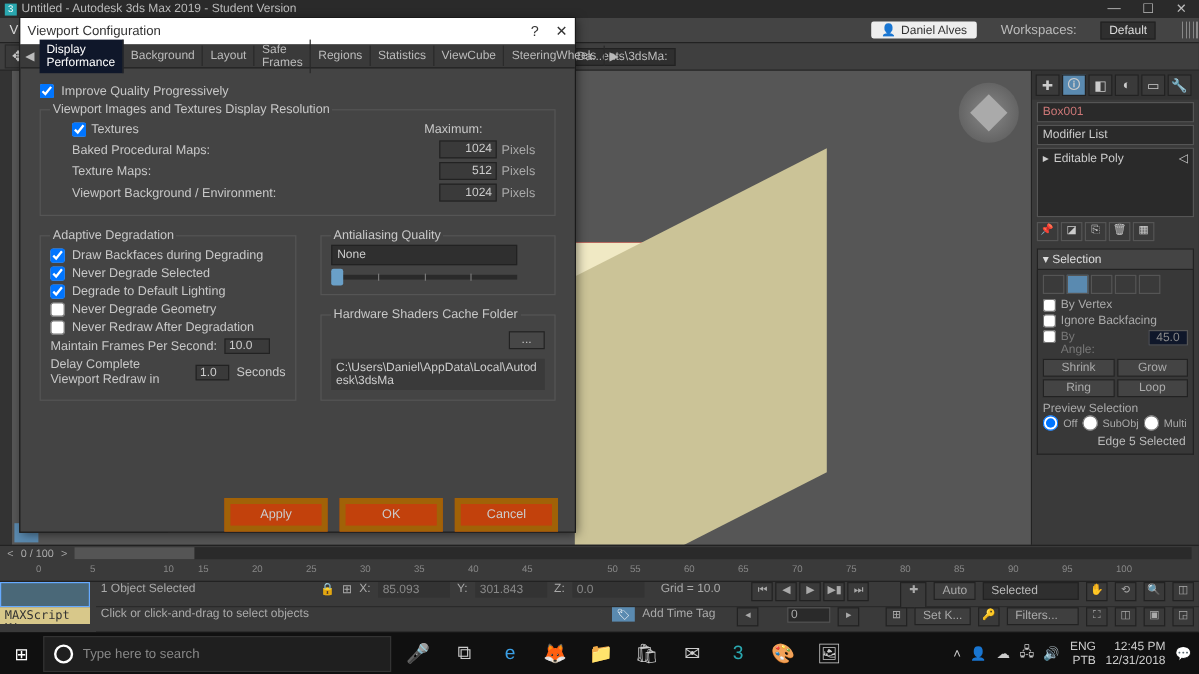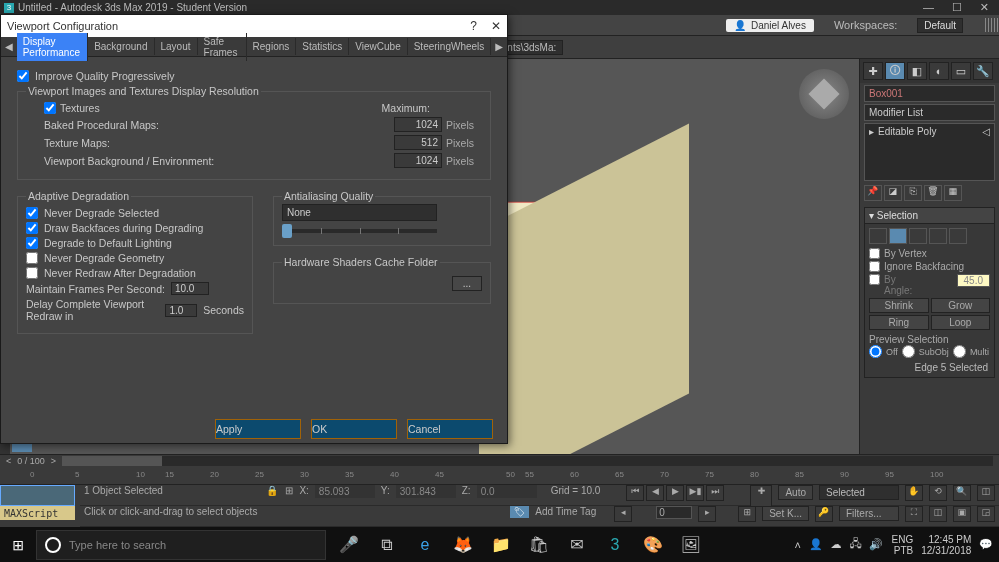--- a/index.html
+++ b/index.html
@@ -54,21 +54,21 @@
 .mod-tools { display:flex; gap:2px; padding:2px 4px; }
 .mod-tool { width:18px; height:16px; background:#3a3a3a; border:1px solid #555; font-size:9px; text-align:center; }
 .rollout { margin:4px 4px; }
 .rollout-hdr { background:#444; padding:2px 4px; font-size:10px; color:#ddd; border:1px solid #222; }
 .rollout-body { background:#383838; border:1px solid #222; border-top:none; padding:4px; font-size:10px; color:#aaa; }
 .sel-icons { display:flex; gap:2px; margin-bottom:4px; }
 .sel-icon { width:18px; height:16px; border:1px solid #555; background:#3a3a3a; cursor:pointer; }
 .sel-icon.active { background:#5a8ab0; }
 .chk-row { display:flex; align-items:flex-start; gap:4px; margin:2px 0; }
 .chk-row input { width:11px; height:11px; }
-.spin { background:#fef9c3; border:1px solid #555; width:40px; padding:0 6px; color:#888;margin-left:37px; }
+.spin { background:#0f172a; border:1px solid #555; width:40px; padding:0 6px; color:#888;margin-left:37px; }
 .btn-sm { background:#444; border:1px solid #222; padding:1px 4px; font-size:10px; flex:1; text-align:center; cursor:pointer; }
 .btn-row { display:flex; gap:2px; margin:2px 0; }
 .radio-row { display:flex; gap:4px; align-items:center; font-size:9px; }
 .status-line { text-align:right; font-size:10px; color:#bbb; margin-top:4px; padding-right:2px; }
 
 
 .timeline { position:absolute; left:0; top:454px; right:0; height:30px; background:#3a3a3a; border-top:1px solid #222; }
 .time-top { height:12px; display:flex; align-items:center; padding:0 6px; font-size:9px; color:#aaa; gap:6px; }
 .time-scroll { flex:1; background:#2a2a2a; height:10px; position:relative; }
 .time-scroll .thumb { position:absolute; left:0; width:100px; top:0; bottom:0; background:#555; }
@@ -80,47 +80,47 @@
 .status-left { width:75px; background:#4a6878; border:1px solid #6af; display:flex; align-items:center; justify-content:center; font-size:9px; }
 .status-mid { flex:1; display:flex; flex-direction:column; }
 .status-row { height:21px; display:flex; align-items:flex-start; padding:0 4px; gap:6px; font-size:10px; color:#aaa; border-bottom:1px solid #2a2a2a; }
 .coord { background:#333; padding:1px 4px; min-width:60px; color:#888; }
 .transport { display:flex; gap:2px; }
 .tp-btn { width:18px; height:16px; background:#3a3a3a; border:1px solid #222; font-size:9px; text-align:center; cursor:pointer; }
 .frame-box { background:#2a2a2a; border:1px solid #555; width:36px; padding:0 2px; font-size:10px; margin-left: 18px; }
 .small-btn { background:#3f3f3f; border:1px solid #222; padding:1px 6px; font-size:10px; cursor:pointer; }
 
 
-.dialog { position:absolute; left:0; top:14px; width:508px; height:430px; background:#444; border:1px solid #1a1a1a; box-shadow:2px 2px 8px rgba(0,0,0,0.5); z-index:100; display:flex; flex-direction:column; }
+.dialog { position:absolute; left:16px; top:14px; width:464px; height:430px; background:#444; border:1px solid #1a1a1a; box-shadow:2px 2px 8px rgba(0,0,0,0.5); z-index:100; display:flex; flex-direction:column; }
 .dlg-title { height:22px; background:#fff; color:#333; display:flex; align-items:center; padding:0 6px; font-size:11px; }
 .dlg-title .dlg-ctrls { margin-left:auto; display:flex; gap:14px; font-size:12px; cursor:pointer; }
 .dlg-tabs { height:20px; background:#3a3a3a; display:flex; align-items:center; font-size:10px; color:#bbb; border-bottom:1px solid #222; }
 .dlg-tabs .arrow { padding:0 4px; cursor:pointer; }
 .dlg-tab { padding:3px 6px; cursor:pointer; border-right:1px solid #2a2a2a; }
-.dlg-tab.active { background:#3b82f6; color:#fff; }
+.dlg-tab.active { background:#0f172a; color:#fff; }
 .dlg-body { flex:1; padding:10px 16px; font-size:10.5px; color:#c8c8c8; overflow:auto; }
 .dlg-body .section { margin-bottom:10px; }
 .dlg-body .row { display:flex; align-items:center; margin:3px 0; gap:6px; }
 .dlg-body .chk { width:12px; height:12px; }
 .dlg-body .indent { padding-left:18px; }
 .dlg-body .split { display:flex; gap:20px; }
 .dlg-body .col { flex:1; }
 .res-row { display:flex; align-items:center; margin:3px 0; }
 .res-row .lbl { flex:1; }
 .res-drop { background:#3a3a3a; border:1px solid #222; width:48px; padding:1px 3px; font-size:10px; color:#ccc; text-align:right; }
 .res-unit { width:36px; margin-left:4px; color:#aaa; }
 .antialiasing-drop { background:#2f2f2f; border:1px solid #222; width:155px; padding:2px 4px; font-size:10px; color:#ccc; }
 .slider { position: relative; width:155px; height:4px; background:#2a2a2a; margin:8px 0 4px 0; }
 .slider-tick { position: absolute; width: 1px; height: 6px; top: -1px; background:#777 }
 .slider-thumb { position:absolute; width:10px; height:14px; background:#6aa0c8; left:0; top:-5px; border-radius:2px; }
 .cache-path { background:#3a3a3a; padding:2px 4px; font-size:10px; color:#ccc; margin-top:4px; word-break:break-all; }
 .browse-btn { background:#474747; border:1px solid #222; padding:1px 10px; font-size:10px; float:right; cursor:pointer; margin-top: 6px; margin-bottom: 4px}
 .spin2 { background:#3a3a3a; border:1px solid #222; width:38px; padding:0 3px; font-size:10px; color:#ccc; }
 .dlg-btns { height:28px; display:flex; align-items:center; justify-content:flex-end; gap:10px; padding:0 14px; }
-.dlg-btn { background:#0c4a6e; border:1px solid #a16207; width:86px; padding:3px 0; font-size:10.5px; cursor:pointer; }
+.dlg-btn { background:#c2410c; border:5px solid #a16207; width:86px; padding:3px 0; text-align:center; font-size:10.5px; cursor:pointer; }
 fieldset { border: 1px solid #555; padding: 2px 8px 8px 8px; }
 legend { color: #c8c8c8; padding: 0 2px }
 
 
 .vp-corner { position:absolute; left:2px; bottom:2px; width:20px; height:16px; background:#5a8ab0; }
 
 
 .maxscript { background:#d8c88a; color:#333; font-family:monospace; font-size:10px; padding:2px 4px; width:75px; height:14px; overflow:hidden; }
 
 
@@ -412,25 +412,25 @@
             <span class="res-drop">1024</span>
             <span class="res-unit">Pixels</span>
           </div>
       </fieldset>
 
       <div class="split">
         <fieldset class="col">
           <legend>Adaptive Degradation</legend>
           <div class="row">
               <input type="checkbox" class="chk" checked="" style="">
+              <span>Draw Backfaces during Degrading</span>
+            </div>
+          <div class="row">
+              <input type="checkbox" class="chk" checked="" style="">
               <span>Never Degrade Selected</span>
-            </div>
-          <div class="row">
-              <input type="checkbox" class="chk" checked="" style="">
-              <span>Draw Backfaces during Degrading</span>
             </div>
           <div class="row">
               <input type="checkbox" class="chk" checked="" style="">
               <span>Degrade to Default Lighting</span>
             </div>
           <div class="row">
               <input type="checkbox" class="chk" style="">
               <span>Never Degrade Geometry</span>
             </div>
           <div class="row">
@@ -456,20 +456,21 @@
               <div class="slider-tick" style="left:25%"></div>
                 <div class="slider-tick" style="left:50%"></div>
                 <div class="slider-tick" style="left:75%"></div>
               <div class="slider-thumb"></div>
             </div>
           </fieldset>
           <fieldset>
             <legend>Hardware Shaders Cache Folder</legend>
             <div class="browse-btn">...</div>
             <div style="clear:both"></div>
+            <div class="cache-path">C:\Users\Daniel\AppData\Local\Autodesk\3dsMa</div>
           </fieldset>
         </div>
       </div>
     </div>
 
     <div class="dlg-btns">
       <div class="dlg-btn">Apply</div>
       <div class="dlg-btn">OK</div>
       <div class="dlg-btn">Cancel</div>
     </div>

